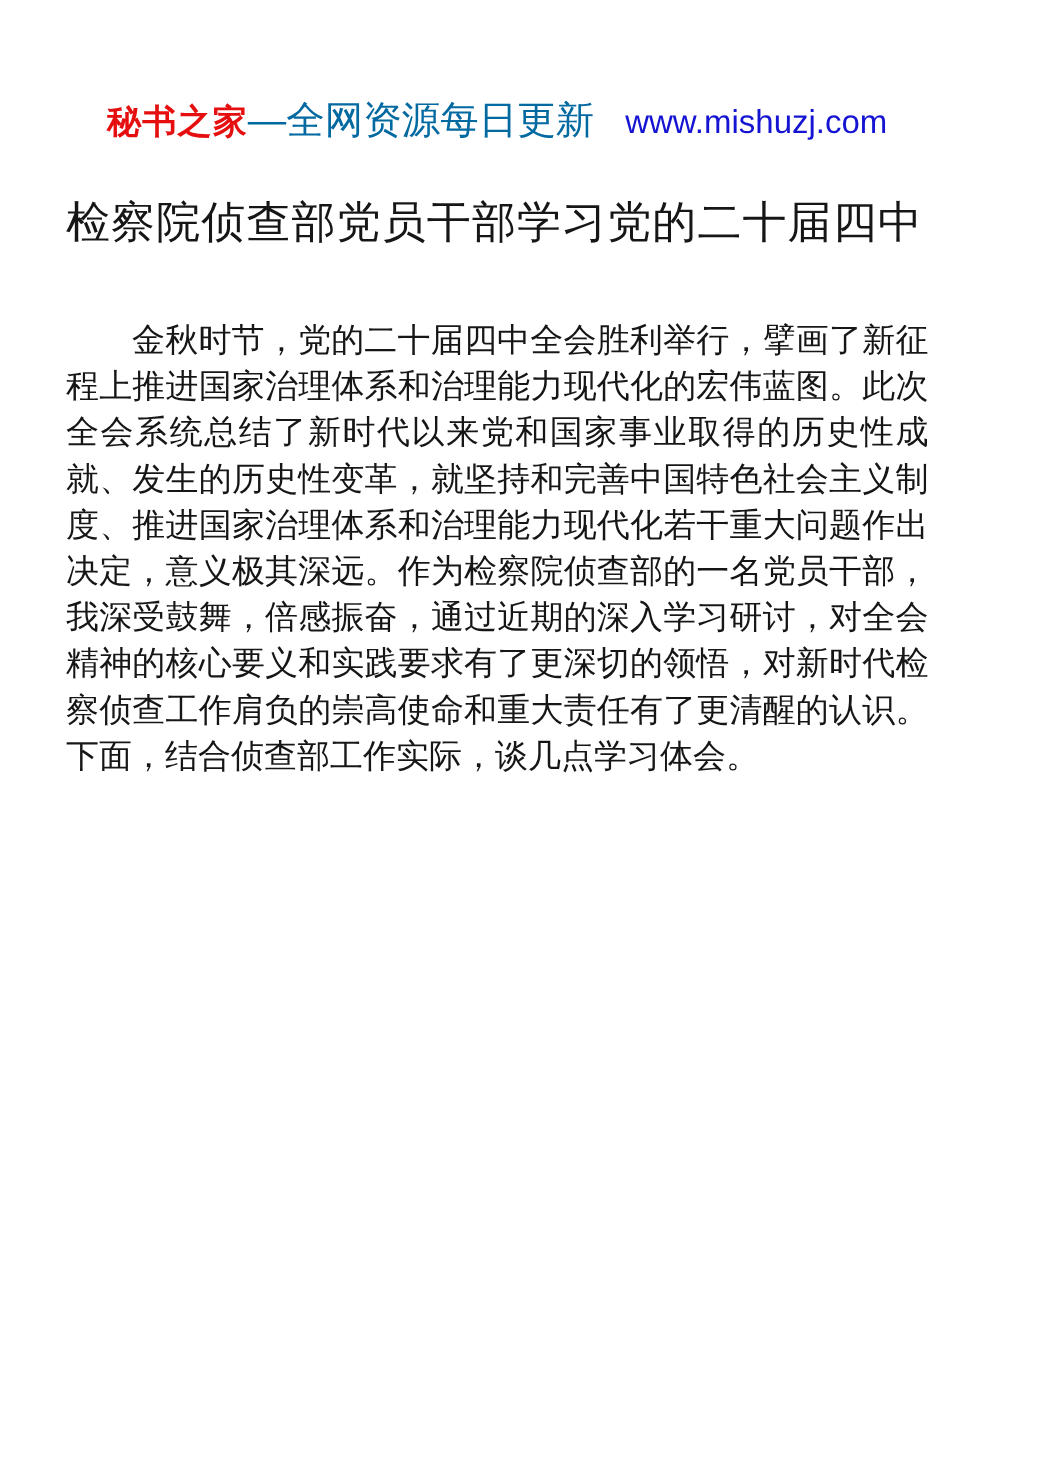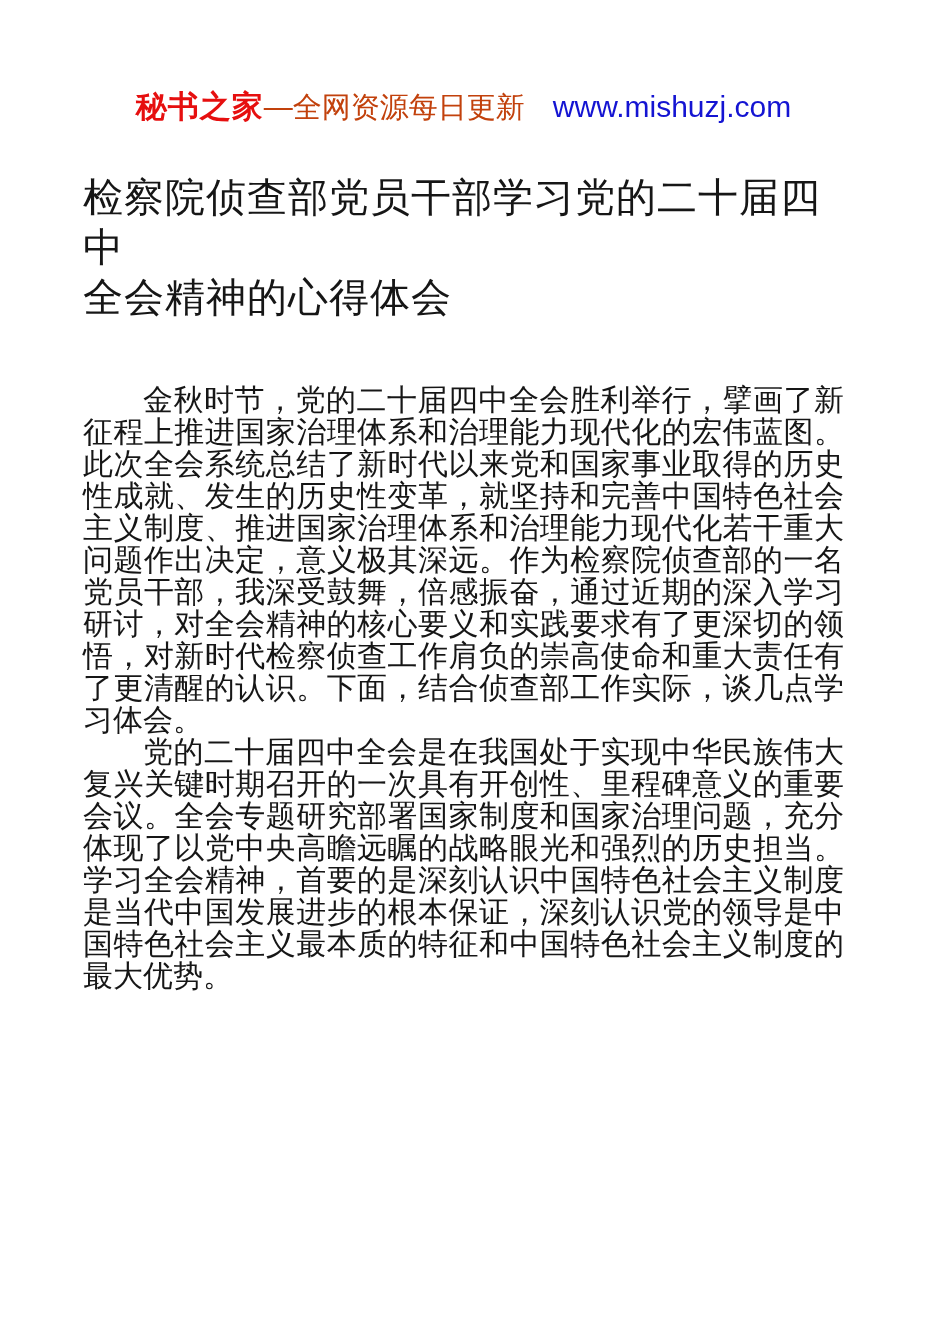--- a/index.html
+++ b/index.html
@@ -5,40 +5,40 @@
   html, body {
     margin: 0;
     padding: 0;
     background: #ffffff;
   }
   .page {
     position: relative;
     width: 950px;
     height: 1344px;
     box-sizing: border-box;
-    padding: 86px 106px 0 83px;
+    padding: 86px 106px 0 60px;
     background: #ffffff;
     font-family: "Liberation Sans", sans-serif;
     overflow: hidden;
   }
   .site-header {
     display: flex;
     justify-content: center;
     align-items: baseline;
     white-space: nowrap;
   }
   .brand {
     color: var(--brand-color, #e60f0f);
     font-size: 31px;
     font-weight: 700;
     letter-spacing: 1px;
   }
   .tagline {
-    color: #c2410c;
-    font-size: 29px;
+    color: #0369a1;
+    font-size: 35px;
     font-weight: 400;
   }
   .site-url {
     color: var(--url-color, #1414d2);
     font-size: 30px;
     font-weight: 400;
     margin-left: 28px;
     text-decoration: none;
     cursor: pointer;
   }
@@ -50,21 +50,21 @@
     font-weight: 400;
     color: var(--text-color, #141414);
     letter-spacing: 1px;
   }
   .doc-title .title-line {
     display: block;
   }
   .doc-body {
     margin-top: 62px;
     font-size: 30px;
-    line-height: 32px;
+    line-height: 42px;
     text-align: justify;
     color: var(--text-color, #141414);
   }
   .doc-body p {
     margin: 0;
     text-indent: 2em;
   }
   .section-heading {
     font-weight: 400; 
   }
@@ -75,21 +75,19 @@
 <div class="page">
 
   <div class="site-header">
     <span class="brand">秘书之家</span>
       <span class="tagline">—全网资源每日更新</span>
     <span class="site-url">www.mishuzj.com</span>
   </div>
 
   <h1 class="doc-title">
     <span class="title-line">检察院侦查部党员干部学习党的二十届四中</span>
-    <span class="title-line">全会精神的心得体会</span>
   </h1>
 
   <div class="doc-body">
     <p class="body-para">金秋时节，党的二十届四中全会胜利举行，擘画了新征程上推进国家治理体系和治理能力现代化的宏伟蓝图。此次全会系统总结了新时代以来党和国家事业取得的历史性成就、发生的历史性变革，就坚持和完善中国特色社会主义制度、推进国家治理体系和治理能力现代化若干重大问题作出决定，意义极其深远。作为检察院侦查部的一名党员干部，我深受鼓舞，倍感振奋，通过近期的深入学习研讨，对全会精神的核心要义和实践要求有了更深切的领悟，对新时代检察侦查工作肩负的崇高使命和重大责任有了更清醒的认识。下面，结合侦查部工作实际，谈几点学习体会。</p>
-    <p class="body-para">党的二十届四中全会是在我国处于实现中华民族伟大复兴关键时期召开的一次具有开创性、里程碑意义的重要会议。全会专题研究部署国家制度和国家治理问题，充分体现了以党中央高瞻远瞩的战略眼光和强烈的历史担当。学习全会精神，首要的是深刻认识中国特色社会主义制度是当代中国发展进步的根本保证，深刻认识党的领导是中国特色社会主义最本质的特征和中国特色社会主义制度的最大优势。</p>
   </div>
 
 </div>
 
 </body></html>

